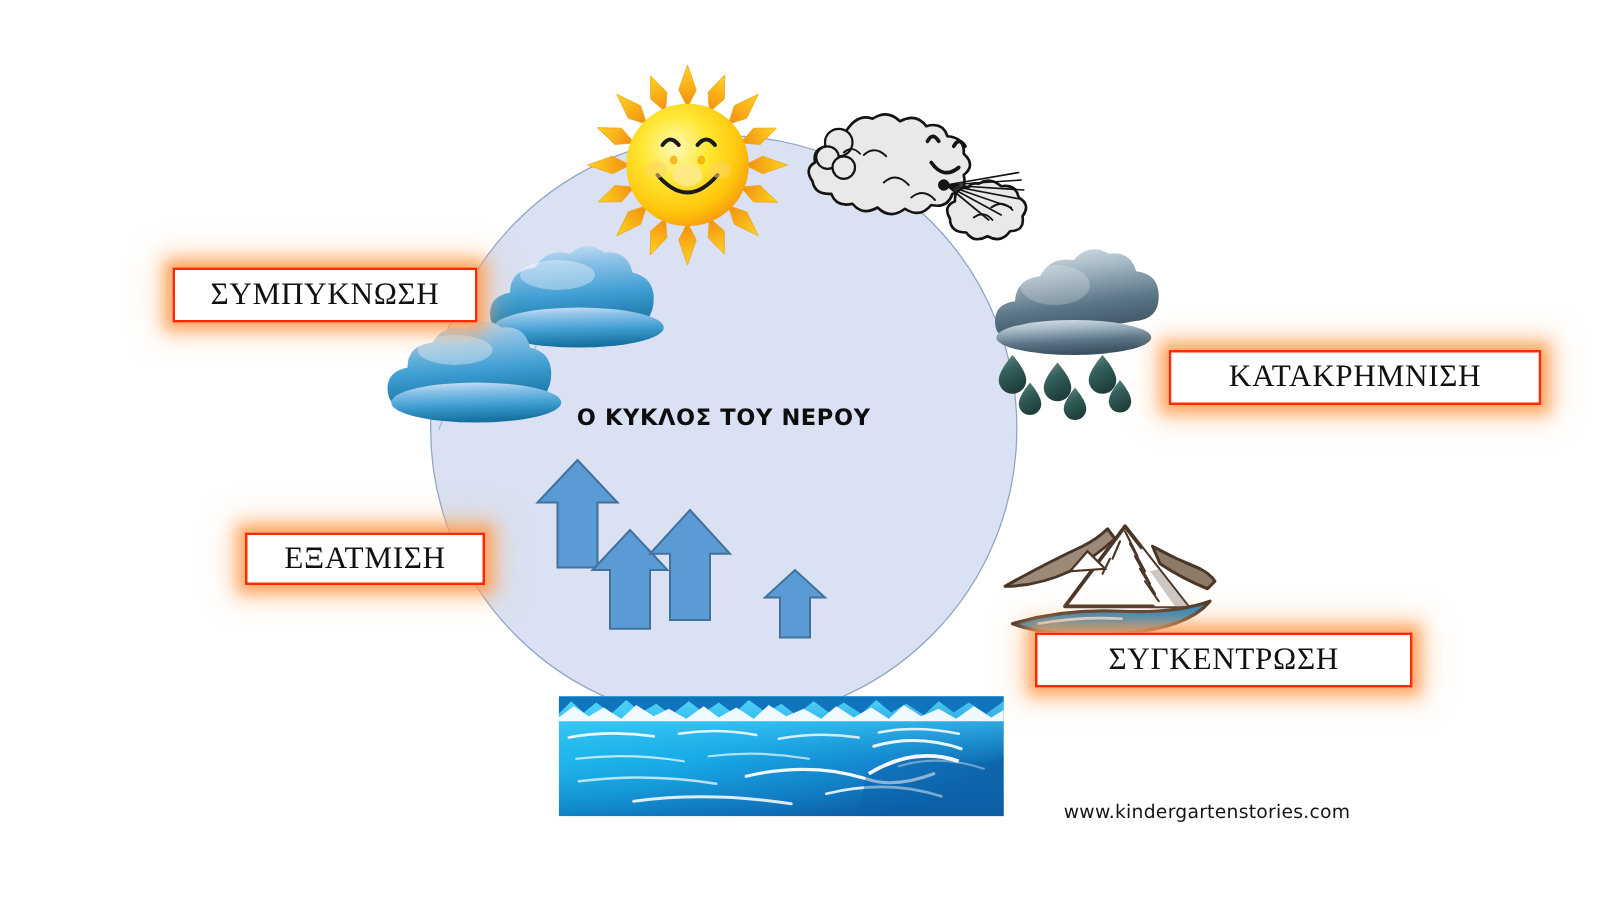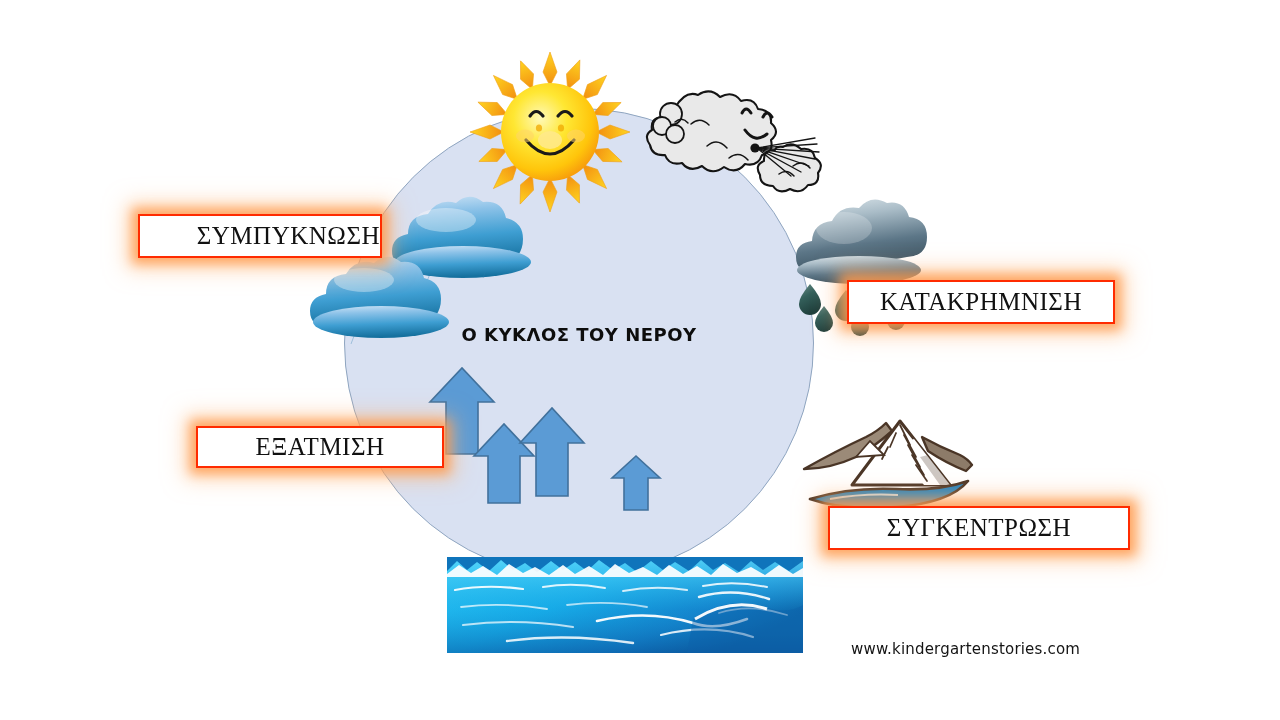--- a/index.html
+++ b/index.html
@@ -49,23 +49,23 @@
                0 0 22px 11px rgba(255,190,130,0.50);
     font-family:"Liberation Serif","DejaVu Serif",serif;
     font-size:25px;
     color:#111111;
     display:flex;
     align-items:center;
     justify-content:center;
     white-space:nowrap;
     letter-spacing:0.5px;
   }
-  #lbl-condensation{left:138px; top:214px; width:244px; height:44px;justify-content:flex-end;}
-  #lbl-precipitation{left:847px; top:280px; width:268px; height:44px;}
-  #lbl-evaporation{left:196px; top:426px; width:248px; height:42px;}
+  #lbl-condensation{left:138px; top:214px; width:244px; height:44px;}
+  #lbl-precipitation{left:935px; top:280px; width:298px; height:44px;}
+  #lbl-evaporation{left:196px; top:426px; width:192px; height:42px;}
   #lbl-collection{left:828px; top:506px; width:302px; height:44px;}
 
   
   .watermark{
     position:absolute;
     left:851px; top:640px;
     font-family:"DejaVu Sans","Liberation Sans",sans-serif;
     font-size:15px;
     font-weight:normal;
     color:#141414;

